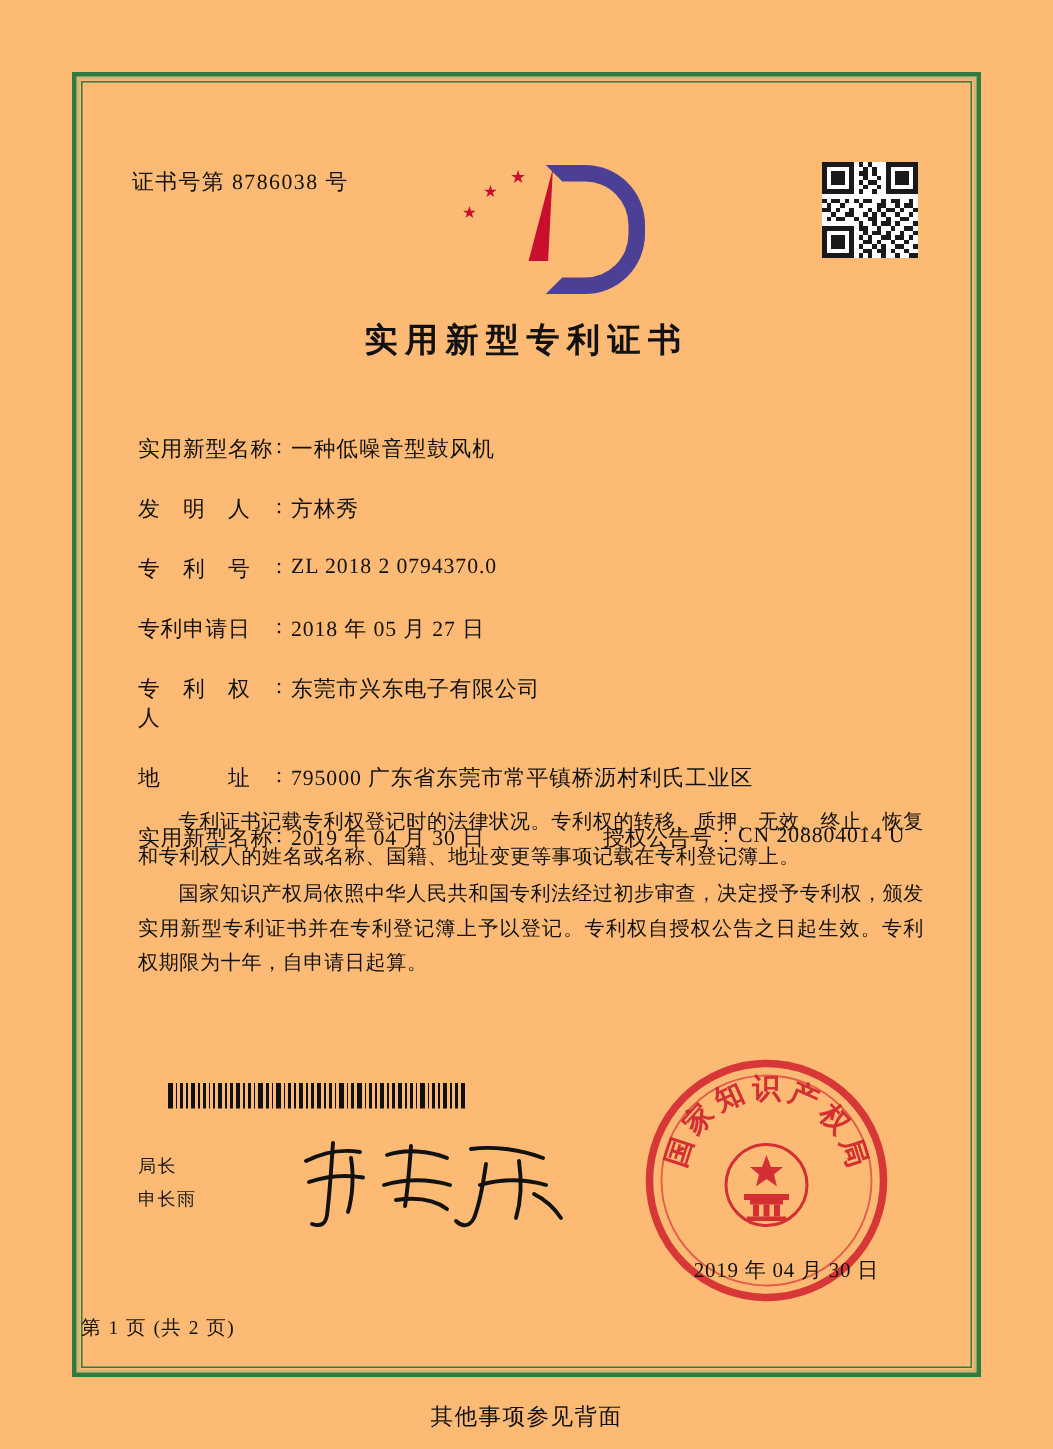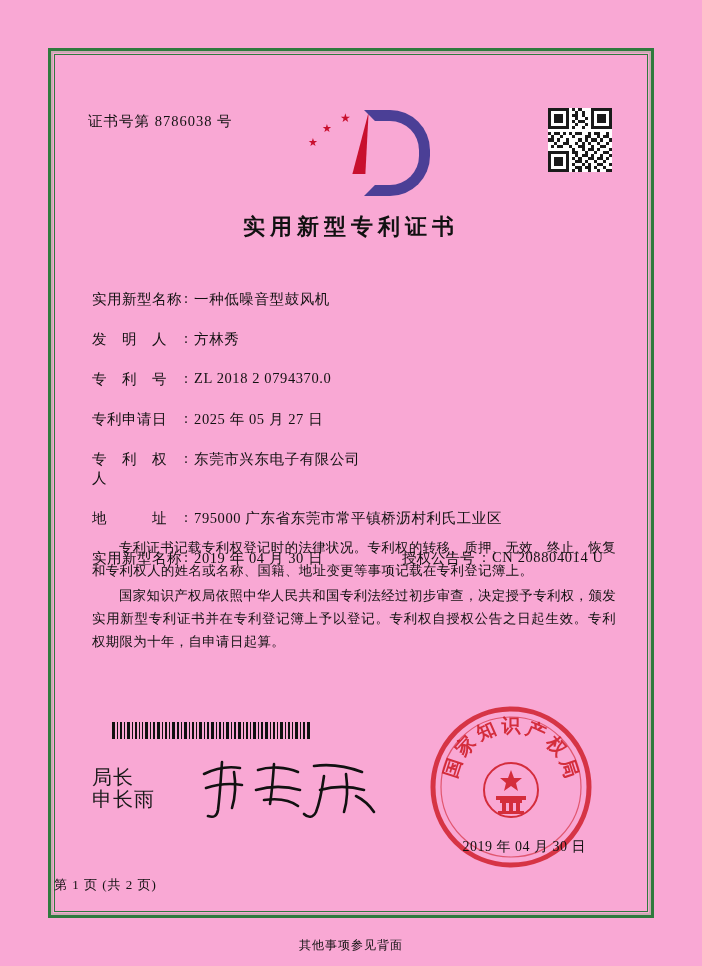--- a/index.html
+++ b/index.html
@@ -11,21 +11,21 @@
     width: 702px;
     height: 966px;
     font-family: "Liberation Serif", serif;
     color: #1a1a1a;
     overflow: hidden;
   }
   .page {
     position: relative;
     width: 702px;
     height: 966px;
-    background: #f9a8d4;
+    background: #fdba74;
   }
   
   .frame-outer {
     position: absolute;
     left: 48px;
     top: 48px;
     right: 48px;
     bottom: 48px;
     border: 3px solid #2f7a3e;
     box-sizing: border-box;
@@ -192,21 +192,21 @@
     top: 668px;
     width: 200px;
     height: 17px;
   }
 
   
   .sig-block {
     position: absolute;
     left: 38px;
     top: 712px;
-    font-size: 20px;
+    font-size: 12px;
     line-height: 22px;
     letter-spacing: 1px;
   }
   .signature {
     position: absolute;
     left: 140px;
     top: 700px;
     width: 200px;
     height: 70px;
   }
@@ -238,21 +238,21 @@
     font-size: 13px;
     letter-spacing: 1px;
     color: #111;
   }
   .back-note {
     position: absolute;
     left: 0;
     right: 0;
     bottom: 12px;
     text-align: center;
-    font-size: 12px;
+    font-size: 15px;
     letter-spacing: 1px;
     color: #111;
   }
 </style>
 </head>
 <body>
 
 <div class="page">
 
   <div class="frame-outer"></div>
@@ -396,21 +396,21 @@
 
       <div class="field-row">
         <span class="field-label">专　利　号</span>
         <span class="field-colon">:</span>
         <span class="field-value">ZL 2018 2 0794370.0</span>
       </div>
 
       <div class="field-row">
         <span class="field-label">专利申请日</span>
         <span class="field-colon">:</span>
-        <span class="field-value">2025 年 05 月 27 日</span>
+        <span class="field-value">2018 年 05 月 27 日</span>
       </div>
 
       <div class="field-row">
         <span class="field-label">专　利　权　人</span>
         <span class="field-colon">:</span>
         <span class="field-value">东莞市兴东电子有限公司</span>
       </div>
 
       <div class="field-row">
         <span class="field-label">地　　　址</span>

